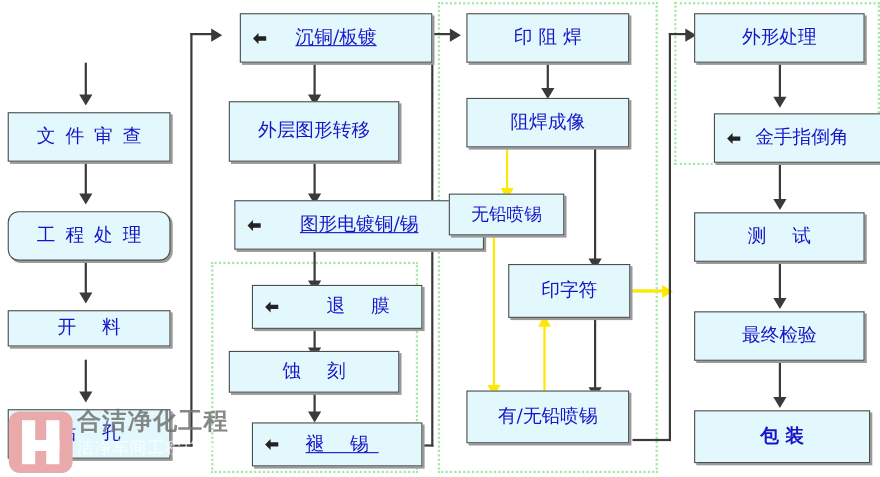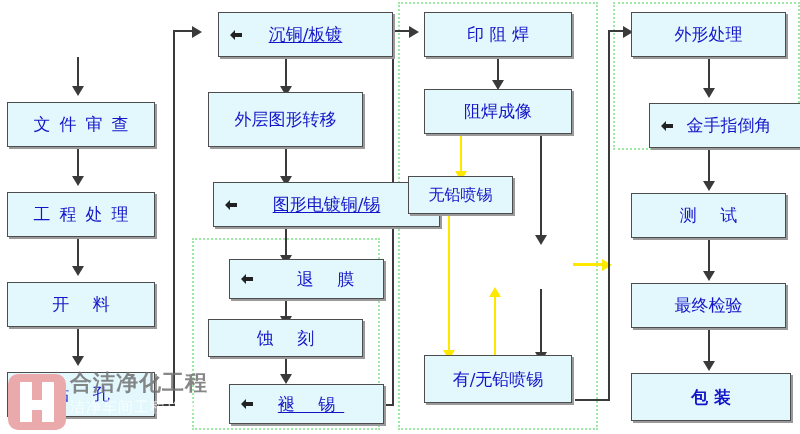--- a/index.html
+++ b/index.html
@@ -148,25 +148,25 @@
   <div class="arw down" style="left:703px;top:271px;"></div>
 
   <div class="ln v" style="left:708px;top:328px;height:36px;"></div>
   <div class="arw down" style="left:703px;top:361px;"></div>
 
 
   <div class="box wide-space" style="left:7px;top:102px;width:148px;height:45px;">
     <span class="lbl">文件审查</span>
   </div>
 
-  <div class="box wide-space" style="left:7px;top:192px;width:148px;height:45px;">
+  <div class="box wide-space" style="left:7px;top:192px;width:148px;height:45px;border-radius:10px;">
     <span class="lbl">工程处理</span>
   </div>
 
-  <div class="box wide-space" style="left:7px;top:282px;width:148px;height:45px;">
+  <div class="box wide-space" style="left:7px;top:282px;width:148px;height:33px;">
     <span class="lbl">开  料</span>
   </div>
 
   <div class="box wide-space" style="left:7px;top:372px;width:148px;height:45px;">
     <span class="lbl">钻  孔</span>
   </div>
 
   <div class="box hasbullet underline" style="left:197px;top:12px;width:175px;height:45px;">
     <span class="bullet">
       <svg width="14" height="14" viewBox="0 0 14 14">
@@ -216,20 +216,23 @@
   </div>
 
   <div class="box" style="left:424px;top:89px;width:148px;height:45px;">
     <span class="lbl">阻焊成像</span>
   </div>
 
   <div class="box small" style="left:408px;top:176px;width:105px;height:38px;">
     <span class="lbl">无铅喷锡</span>
   </div>
 
+  <div class="box" style="left:462px;top:240px;width:111px;height:49px;">
+    <span class="lbl">印字符</span>
+  </div>
 
   <div class="box" style="left:424px;top:355px;width:148px;height:48px;">
     <span class="lbl">有/无铅喷锡</span>
   </div>
 
   <div class="box" style="left:631px;top:12px;width:155px;height:45px;">
     <span class="lbl">外形处理</span>
   </div>
 
   <div class="box hasbullet" style="left:628px;top:103px;width:160px;height:45px;">

